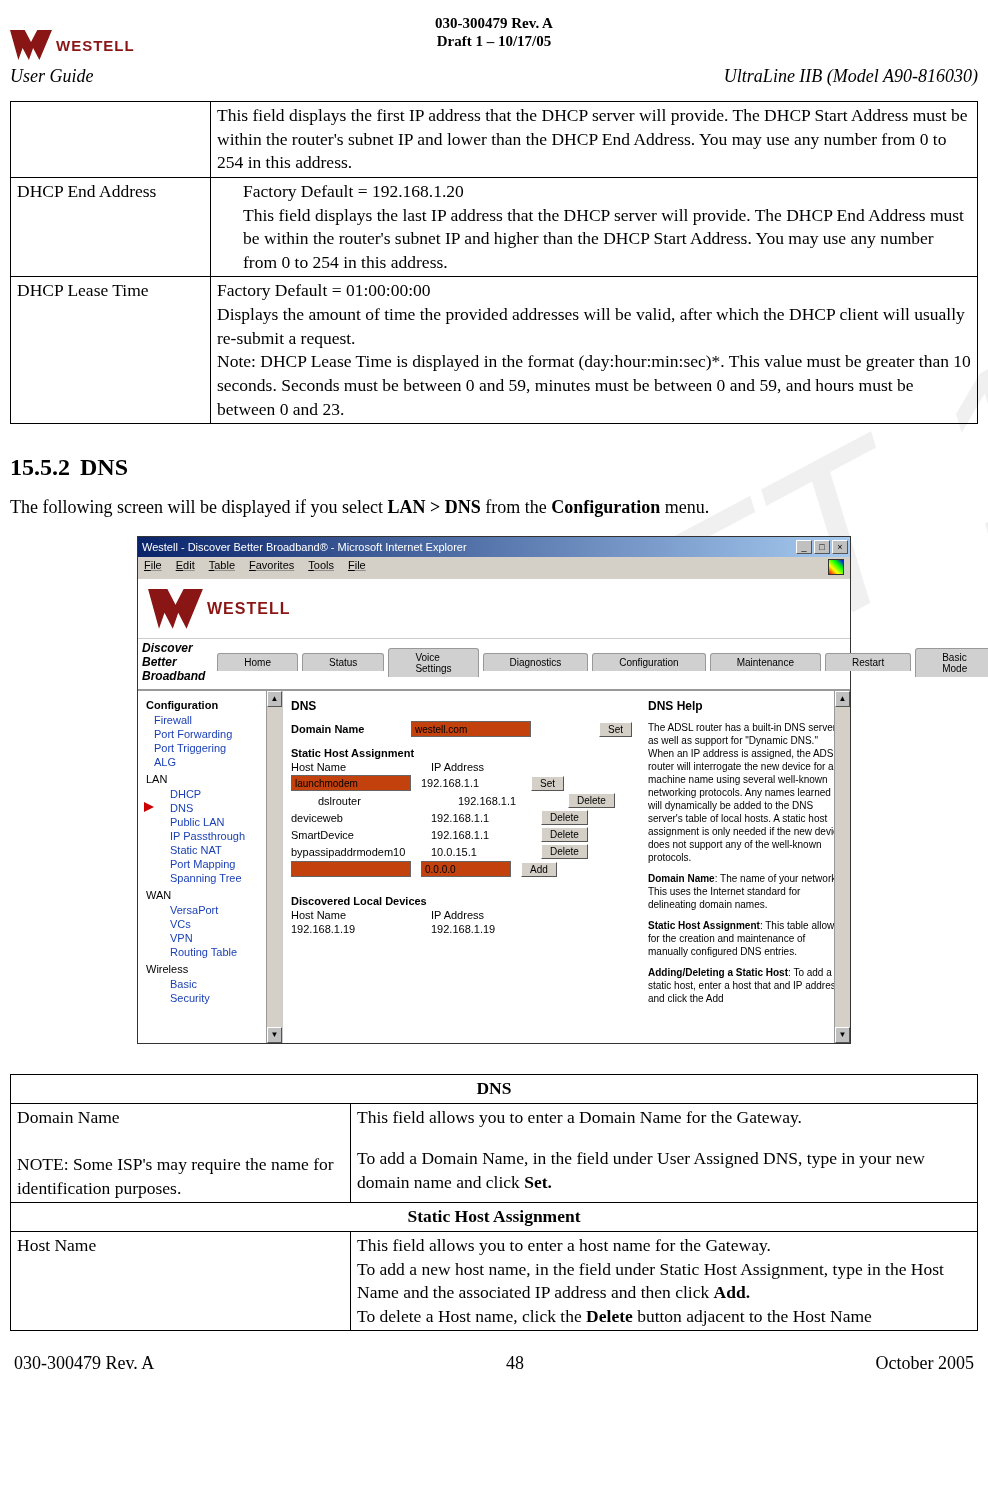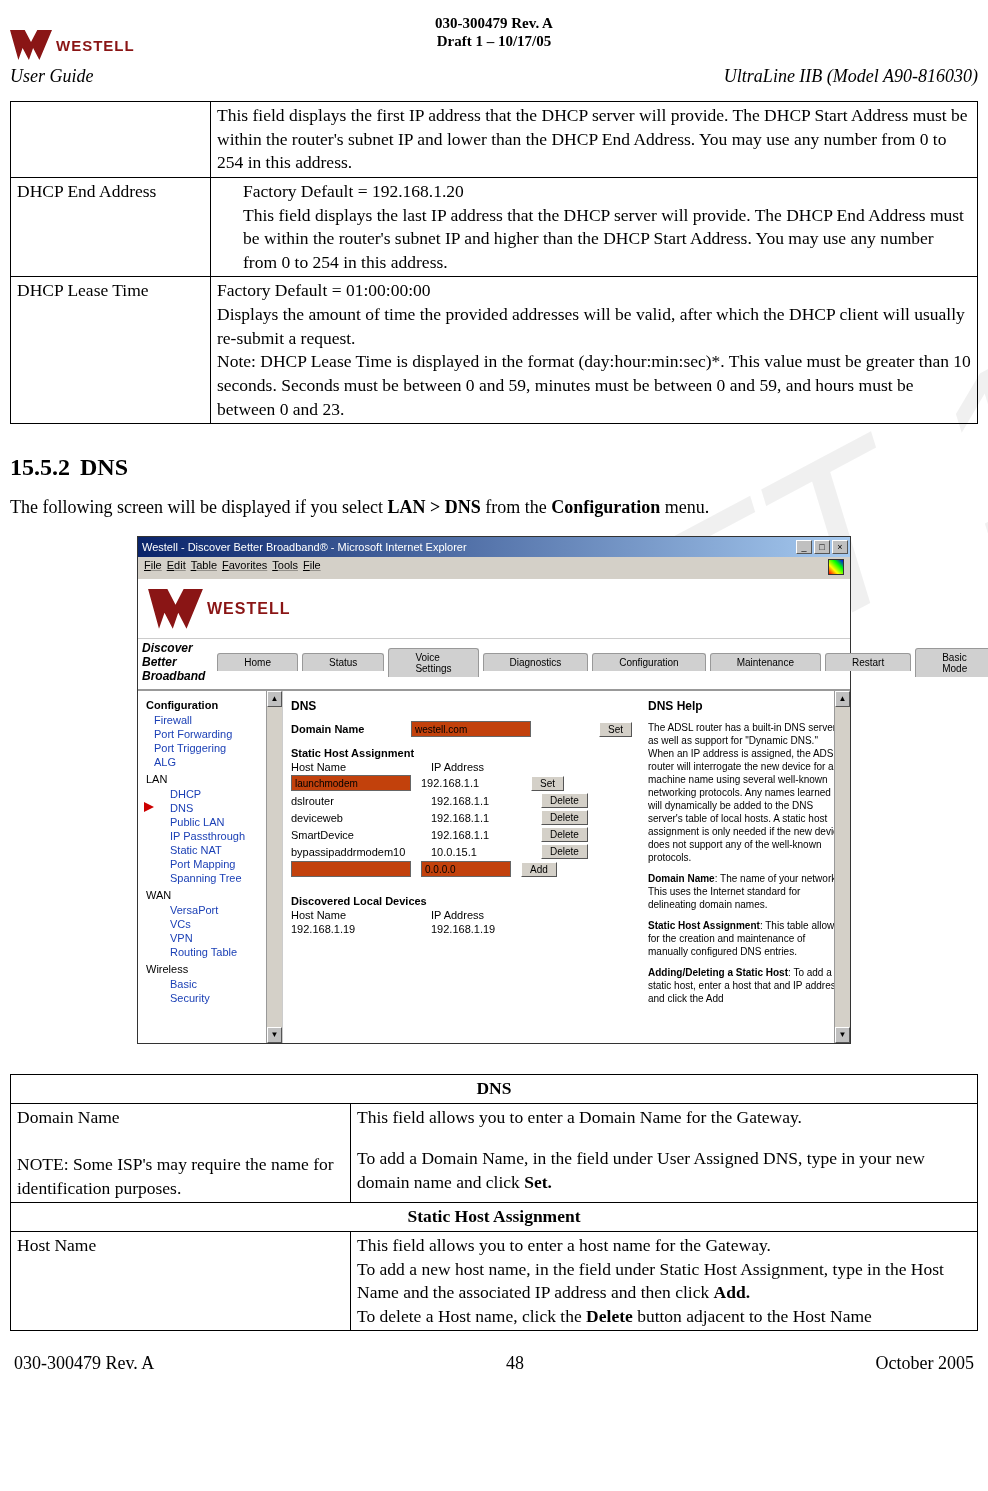--- a/index.html
+++ b/index.html
@@ -86,21 +86,21 @@
     color: #fff;
     height: 20px;
     display: flex;
     align-items: center;
     justify-content: space-between;
     padding: 0 2px 0 4px;
     font-size: 11px;
   }
   .titlebar-right { display: flex; gap: 2px; }
   .winbtn { width: 16px; height: 14px; background:#c0c0c0; border:1px solid #fff; border-right-color:#555; border-bottom-color:#555; font-size:9px;text-align:center;line-height:12px;color:#000;}
-  .menubar { background:#d4d0c8; padding:2px 6px; display:flex; gap:5px; font-size:11px; }
+  .menubar { background:#d4d0c8; padding:2px 6px; display:flex; gap:14px; font-size:11px; }
   .menubar span { text-decoration: underline; text-decoration-color: rgba(0,0,0,0.3); cursor:default;}
   .menubar span::first-letter { text-decoration: underline; }
   .logo-strip { background:#fff; height:60px; display:flex; align-items:center; padding-left:10px; border-bottom:1px solid #ccc;}
   .logo-strip .w2 { width:55px;height:40px;background:#8a1515;clip-path: polygon(0 0, 35% 0, 50% 40%, 65% 0, 100% 0, 70% 100%, 55% 60%, 45% 100%, 30% 60%, 20% 100%);}
   .logo-strip .t2 { color:#8a1515;font-weight:bold;font-size:16px;letter-spacing:1px;margin-left:4px;}
   .subhead-strip { background:#fff; display:flex; align-items:center; gap:4px; padding:2px 4px 6px 4px; }
   .slogan { font-style:italic; font-weight:bold; font-size:12px; margin-right:8px;}
   .tab { background:#d0d0d0; border:1px solid #999; border-bottom:none; border-radius:3px 3px 0 0; padding:3px 26px; font-size:10px; cursor:default;}
   .main-area { display:flex; background:#fff; border-top:2px solid #999; }
   .leftpane { width:145px; border-right:1px solid #ccc; padding:4px 2px 4px 8px; font-size:11px; background:#fff; position:relative;}
@@ -272,21 +272,21 @@
         <div class="frow">
           <span style="width:130px;">Host Name</span>
           <span>IP Address</span>
         </div>
         <div class="frow">
           <input class="tfield" style="width: 120px;" value="launchmodem">
           <span style="width:100px;">192.168.1.1</span>
           <button class="btn">Set</button>
         </div>
         <div class="frow">
-          <span style="width:130px;">dslrouter</span>
+          <span style="width:130px;margin-left:27px;">dslrouter</span>
           <span style="width:100px;">192.168.1.1</span>
           <button class="btn">Delete</button>
         </div>
         <div class="frow">
           <span style="width:130px;">deviceweb</span>
           <span style="width:100px;">192.168.1.1</span>
           <button class="btn">Delete</button>
         </div>
         <div class="frow">
           <span style="width:130px;">SmartDevice</span>

